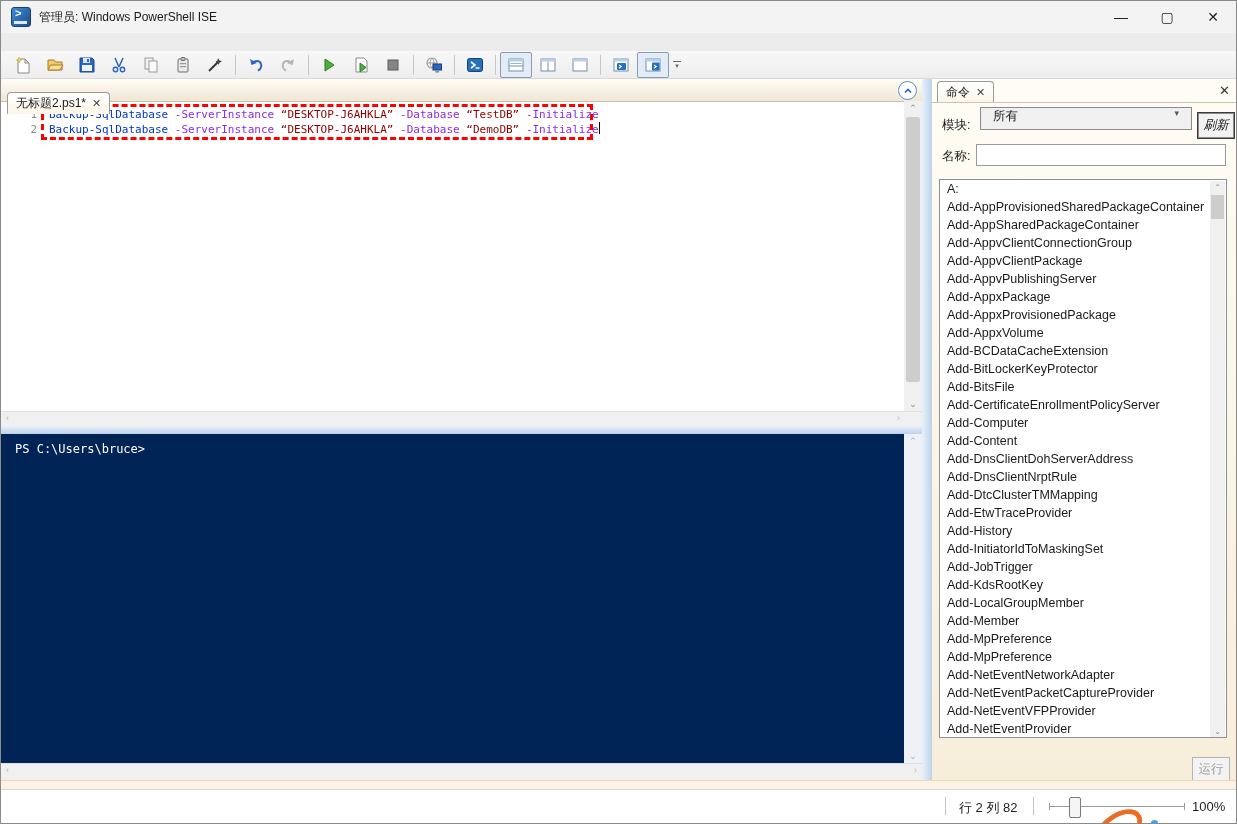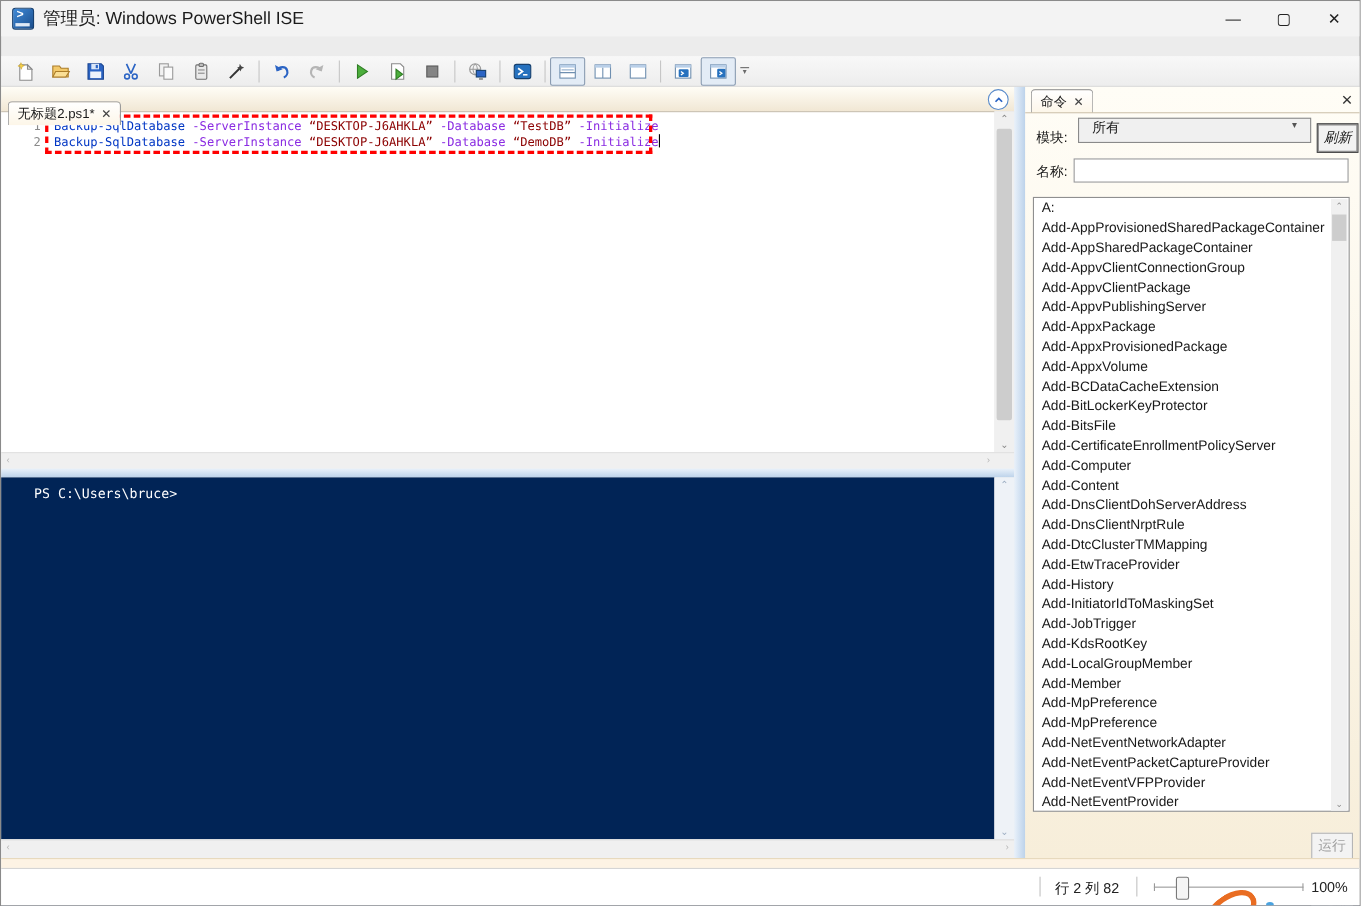--- a/index.html
+++ b/index.html
@@ -2,21 +2,21 @@
 <html><head>
 <meta charset="utf-8">
 <style>
   html,body{margin:0;padding:0;background:#d8d8d8;font-family:"Liberation Sans",sans-serif;}
   #window{position:relative;width:1237px;height:824px;background:#ececec;border:1px solid #8a8a8a;box-sizing:border-box;overflow:hidden;}
   
   #titlebar{position:absolute;left:0;top:0;width:100%;height:32px;background:#f3f3f3;display:flex;align-items:center;}
   #app-icon{width:18px;height:18px;margin:0 8px 0 10px;border-radius:3px;background:linear-gradient(135deg,#3f8ad8,#1c4e8c);position:relative;border:1px solid #174070;}
   #app-icon:before{content:">";position:absolute;left:3px;top:0px;color:#fff;font-size:11px;font-weight:bold;font-family:"Liberation Mono",monospace;}
   #app-icon:after{content:"";position:absolute;left:2px;bottom:2px;width:13px;height:3px;background:#dfe9f5;}
-  #title-text{font-size:16px;color:#1a1a1a;}
+  #title-text{font-size:12px;color:#1a1a1a;}
   #win-controls{margin-left:auto;display:flex;height:100%;}
   .win-btn{width:46px;height:100%;display:flex;align-items:center;justify-content:center;font-size:14px;color:#222;}
   
   #menubar{position:absolute;left:0;top:32px;width:100%;height:18px;background:#f0f0f0;display:flex;align-items:center;padding-left:8px;box-sizing:border-box;}
   .menu-item{font-size:13px;color:#1a1a1a;padding:1px 9px;}
   
   #toolbar{position:absolute;left:0;top:50px;width:100%;height:28px;background:linear-gradient(#f8f8f8,#ededed);border-bottom:1px solid #d9d9d9;display:flex;align-items:center;padding-left:6px;box-sizing:border-box;}
   .tb-btn{width:30px;height:24px;display:flex;align-items:center;justify-content:center;border:1px solid transparent;border-radius:2px;}
   .tb-btn svg{width:18px;height:18px;}
   .tb-btn.selected{border:1px solid #8a9cb2;background:#e3ecf6;}
@@ -46,21 +46,21 @@
   
   #editor-vscroll{position:absolute;right:0;top:22px;width:18px;height:310px;background:#f0f0f0;}
   #editor-vscroll .arrow{position:absolute;left:0;width:100%;text-align:center;font-size:9px;color:#8a8a8a;}
   #editor-vscroll .thumb{position:absolute;left:2px;top:16px;width:14px;height:265px;background:#cdcdcd;border-radius:2px;}
   #editor-hscroll{position:absolute;left:0;top:332px;width:921px;height:15px;background:#f0f0f0;border-top:1px solid #e0e0e0;}
   .hscroll-arrow{position:absolute;top:1px;font-size:9px;color:#b5b5b5;}
   
   #h-splitter{position:absolute;left:0;top:347px;width:921px;height:8px;background:linear-gradient(#e9f1fa,#bcd2ea);}
   
   #console{position:absolute;left:0;top:355px;width:903px;height:329px;background:#012456;}
-  #console-prompt{position:absolute;left:30px;top:8px;color:#ffffff;font-family:"DejaVu Sans Mono","Liberation Mono",monospace;font-size:12px;}
+  #console-prompt{position:absolute;left:14px;top:8px;color:#ffffff;font-family:"DejaVu Sans Mono","Liberation Mono",monospace;font-size:12px;}
   #console-vscroll{position:absolute;left:903px;top:355px;width:18px;height:329px;background:#eef2f7;}
   #console-vscroll .arrow{position:absolute;left:0;width:100%;text-align:center;font-size:9px;color:#9fb0c4;}
   #console-hscroll{position:absolute;left:0;top:684px;width:921px;height:17px;background:#f0f0f0;border-top:1px solid #ddd;}
   
   #v-splitter{position:absolute;left:921px;top:78px;width:10px;height:701px;background:linear-gradient(90deg,#e9f1fa,#bcd2ea);}
   
   #right-panel{position:absolute;left:931px;top:78px;width:306px;height:701px;background:linear-gradient(#fffdf6,#f7eeda);box-sizing:border-box;}
   #cmd-tab{position:absolute;left:5px;top:2px;height:21px;background:linear-gradient(#ffffff,#fdf6e8);border:1px solid #9a9a9a;border-bottom:none;border-radius:4px 4px 0 0;display:flex;align-items:center;padding:0 8px;font-size:12px;color:#1a1a1a;}
   #panel-close{position:absolute;right:8px;top:4px;font-size:13px;color:#333;}
   #panel-divider{position:absolute;left:0;top:23px;width:100%;height:1px;background:#cfc4ae;}

